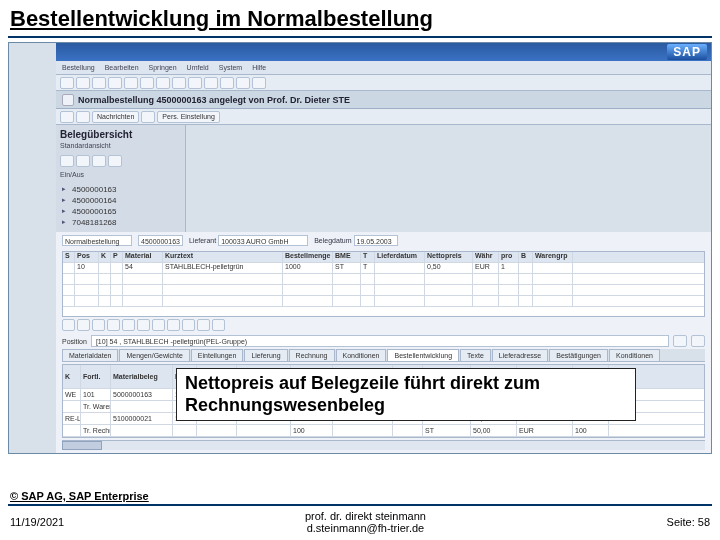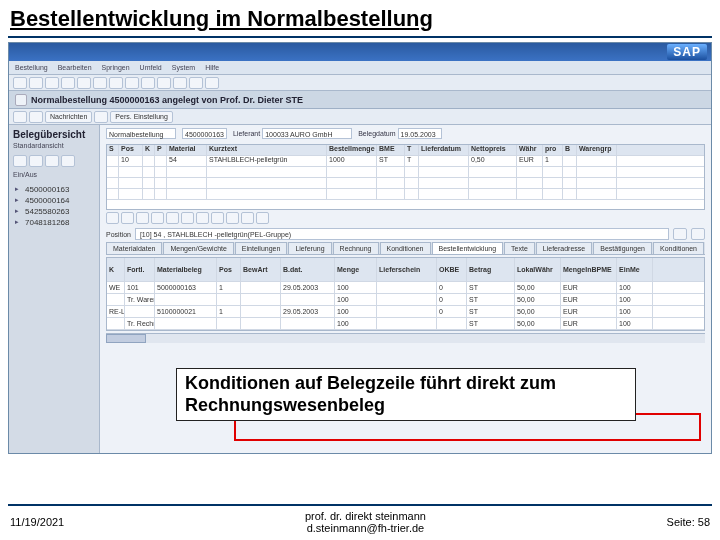--- a/index.html
+++ b/index.html
@@ -1,29 +1,29 @@
 <!DOCTYPE html>
 <html><head>
 <meta charset="utf-8">
 <style>
   * { box-sizing: border-box; margin: 0; padding: 0; }
   body { width: 720px; height: 540px; font-family: Arial, sans-serif; background: #fff; position: relative; overflow: hidden; }
   .slide { width: 720px; height: 540px; position: relative; }
   .title { font-size: 22px; text-decoration: underline; padding: 6px 10px 4px 10px; color: #000; }
   .title-rule { border: none; border-top: 2px solid #003366; margin: 0 8px 4px 8px; }
-  .sap-window { margin: 0 8px; border: 1px solid #6b8aa8; background: #d8e0ea; height: 412px; position: relative; overflow: hidden; font-size: 8px; color: #333; }
+  .sap-window { margin: 0 8px; border: 1px solid #6b8aa8; background: #d8e0ea; height: 412px; position: relative; overflow: hidden; font-size: 8px; color: #333; padding-left: 47px; }
   .win-titlebar { height: 18px; background: linear-gradient(#2a5aa0,#3b72c4); display: flex; align-items: center; justify-content: flex-end; padding: 0 4px; }
   .sap-logo { color: #fff; font-weight: bold; font-size: 12px; letter-spacing: 1px; background: linear-gradient(#6ab0ff,#1b4f9e); padding: 1px 6px; border-radius: 2px; }
   .menubar { height: 14px; background: #dce5f0; border-bottom: 1px solid #a9b8cc; display: flex; gap: 10px; padding: 0 6px; align-items: center; font-size: 7px; color: #445; }
   .toolbar1 { height: 16px; background: #e6ecf4; border-bottom: 1px solid #a9b8cc; display: flex; gap: 2px; padding: 0 4px; align-items: center; }
   .tb-btn { width: 14px; height: 12px; background: #f2f5fa; border: 1px solid #b4c2d6; border-radius: 2px; }
   .doc-strip { height: 18px; background: #ccd7e4; border-bottom: 1px solid #9fb0c6; display: flex; align-items: center; padding: 0 6px; font-size: 9px; font-weight: bold; color: #223; gap: 4px; }
   .doc-strip .small-icon { width: 12px; height: 12px; background: #eef2f8; border: 1px solid #aab; border-radius: 2px; }
   .toolbar2 { height: 16px; background: #e6ecf4; border-bottom: 1px solid #a9b8cc; display: flex; gap: 2px; padding: 0 4px; align-items: center; }
-  .main-area { display: flex; height: calc(100% - 82px); }
+  .main-area { display: flex; height: calc(100% - 82px); flex-direction: column; }
   .left-pane { width: 130px; background: #d3dbe6; border-right: 1px solid #a9b8cc; padding: 4px; }
   .left-title { font-size: 10px; font-weight: bold; color: #223; margin-bottom: 2px; }
   .left-sub { font-size: 7px; color: #445; margin-bottom: 6px; }
   .left-tools { display: flex; gap: 2px; margin-bottom: 4px; }
   .left-tools .tb-btn { width: 14px; height: 12px; }
   .tree { font-size: 8px; }
   .tree-item { padding: 1px 0 1px 12px; position: relative; white-space: nowrap; overflow: hidden; text-overflow: ellipsis; }
   .tree-item::before { content: '▸'; position: absolute; left: 2px; font-size: 7px; color: #557; }
   .right-pane { flex: 1; background: #eef2f8; position: relative; }
   .head-row { display: flex; gap: 6px; padding: 3px 6px; align-items: center; font-size: 7px; }
@@ -115,21 +115,21 @@
       <div class="left-tools">
         <div class="tb-btn"></div>
         <div class="tb-btn"></div>
         <div class="tb-btn"></div>
         <div class="tb-btn"></div>
       </div>
       <div class="left-sub">Ein/Aus</div>
       <div class="tree">
         <div class="tree-item">4500000163</div>
         <div class="tree-item">4500000164</div>
-        <div class="tree-item">5425580263</div>
+        <div class="tree-item">4500000165</div>
         <div class="tree-item">7048181268</div>
       </div>
     </div>
 
     <div class="right-pane">
 
       <div class="head-row">
         <span class="field">
               <span class="val" style="min-width:70px">Normalbestellung</span>
             </span>
@@ -353,23 +353,24 @@
 
       <div class="highlight-box"></div>
 
       <div class="status-bar">
         <span></span>
       </div>
     </div>
   </div>
 </div>
 
-<div class="annotation">Konditionen auf Belegzeile führt direkt zum Rechnungswesenbeleg</div>
+<div class="annotation">Nettopreis auf Belegzeile führt direkt zum Rechnungswesenbeleg</div>
 
 <div class="footer">
+  <div class="copyright">© SAP AG, SAP Enterprise</div>
   <hr class="foot-rule">
   <div class="foot-row">
     <span>11/19/2021</span>
     <span class="foot-center">
       <span>prof. dr. direkt steinmann</span><br>
       <span>d.steinmann@fh-trier.de</span>
     </span>
     <span>Seite: 58</span>
   </div>
 </div>

